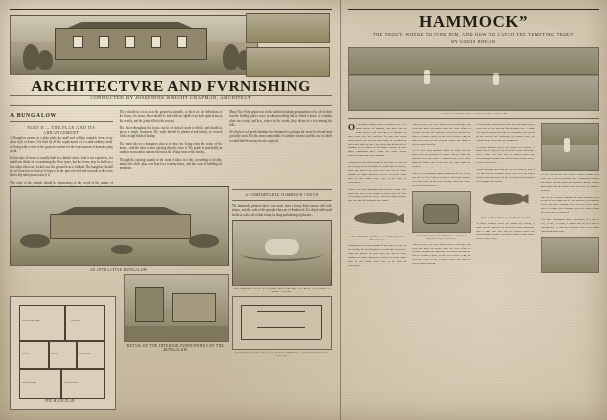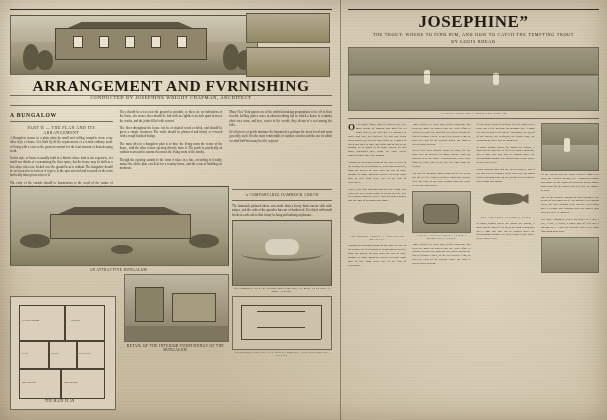--- a/index.html
+++ b/index.html
@@ -106,21 +106,21 @@
         <div class="mh-win" style="left:166px"></div>
         <div class="mh-tree" style="left:12px"></div>
         <div class="mh-tree" style="left:26px;height:20px"></div>
         <div class="mh-tree" style="left:212px"></div>
         <div class="mh-tree" style="left:226px;height:20px"></div>
       </div>
       <div class="mast-side">
         <div class="strip"></div>
         <div class="strip"></div>
       </div>
-      <div class="mast-title" style="position:absolute;left:0;right:0;top:62px">ARRANGEMENT AND FVRNISHING</div>
+      <div class="mast-title" style="position:absolute;left:0;right:0;top:62px">ARCHITECTVRE AND FVRNISHING</div>
       <div class="rule thin" style="position:absolute;left:0;right:0;top:79px"></div>
       <div class="mast-sub" style="position:absolute;left:0;right:0;top:80px">CONDUCTED BY JOSEPHINE WRIGHT CHAPMAN, ARCHITECT</div>
     </div>
 
     <div class="rule thin" style="margin-top:8px"></div>
 
     <div class="l-cols">
 
       <div class="l-col">
         <div class="sec-title">A BUNGALOW</div>
@@ -207,21 +207,21 @@
       <div class="lbl" style="left:11px;top:84px">BED ROOM</div>
       <div class="room" style="left:50px;top:72px;width:42px;height:28px"></div>
       <div class="lbl" style="left:53px;top:84px">BED ROOM</div>
       <div class="lbl" style="left:34px;top:102px;font-size:3.2px;letter-spacing:.4px">THE MAIN PLAN</div>
     </div>
   </div>
 
   <div class="right">
     <div class="rule"></div>
     <div class="r-head">
-      <div class="r-t2">JOSEPHINE”</div>
+      <div class="r-t2">HAMMOCK”</div>
       <div class="r-by">THE TROUT: WHERE TO FIND HIM, AND HOW TO CATCH THE TEMPTING TROUT</div>
       <div class="r-by">BY LOUIS RHEAD</div>
     </div>
 
     <div class="r-photo" style="height:62px;margin-top:3px">
       <div class="rp-shore"></div>
       <div class="rp-water"></div>
       <div class="rp-fig" style="left:30%;top:36%"></div>
       <div class="rp-fig" style="left:58%;top:40%;height:12px"></div>
       <div style="position:absolute;left:0;right:0;top:42%;height:1px;background:rgba(50,44,30,.4)"></div>

